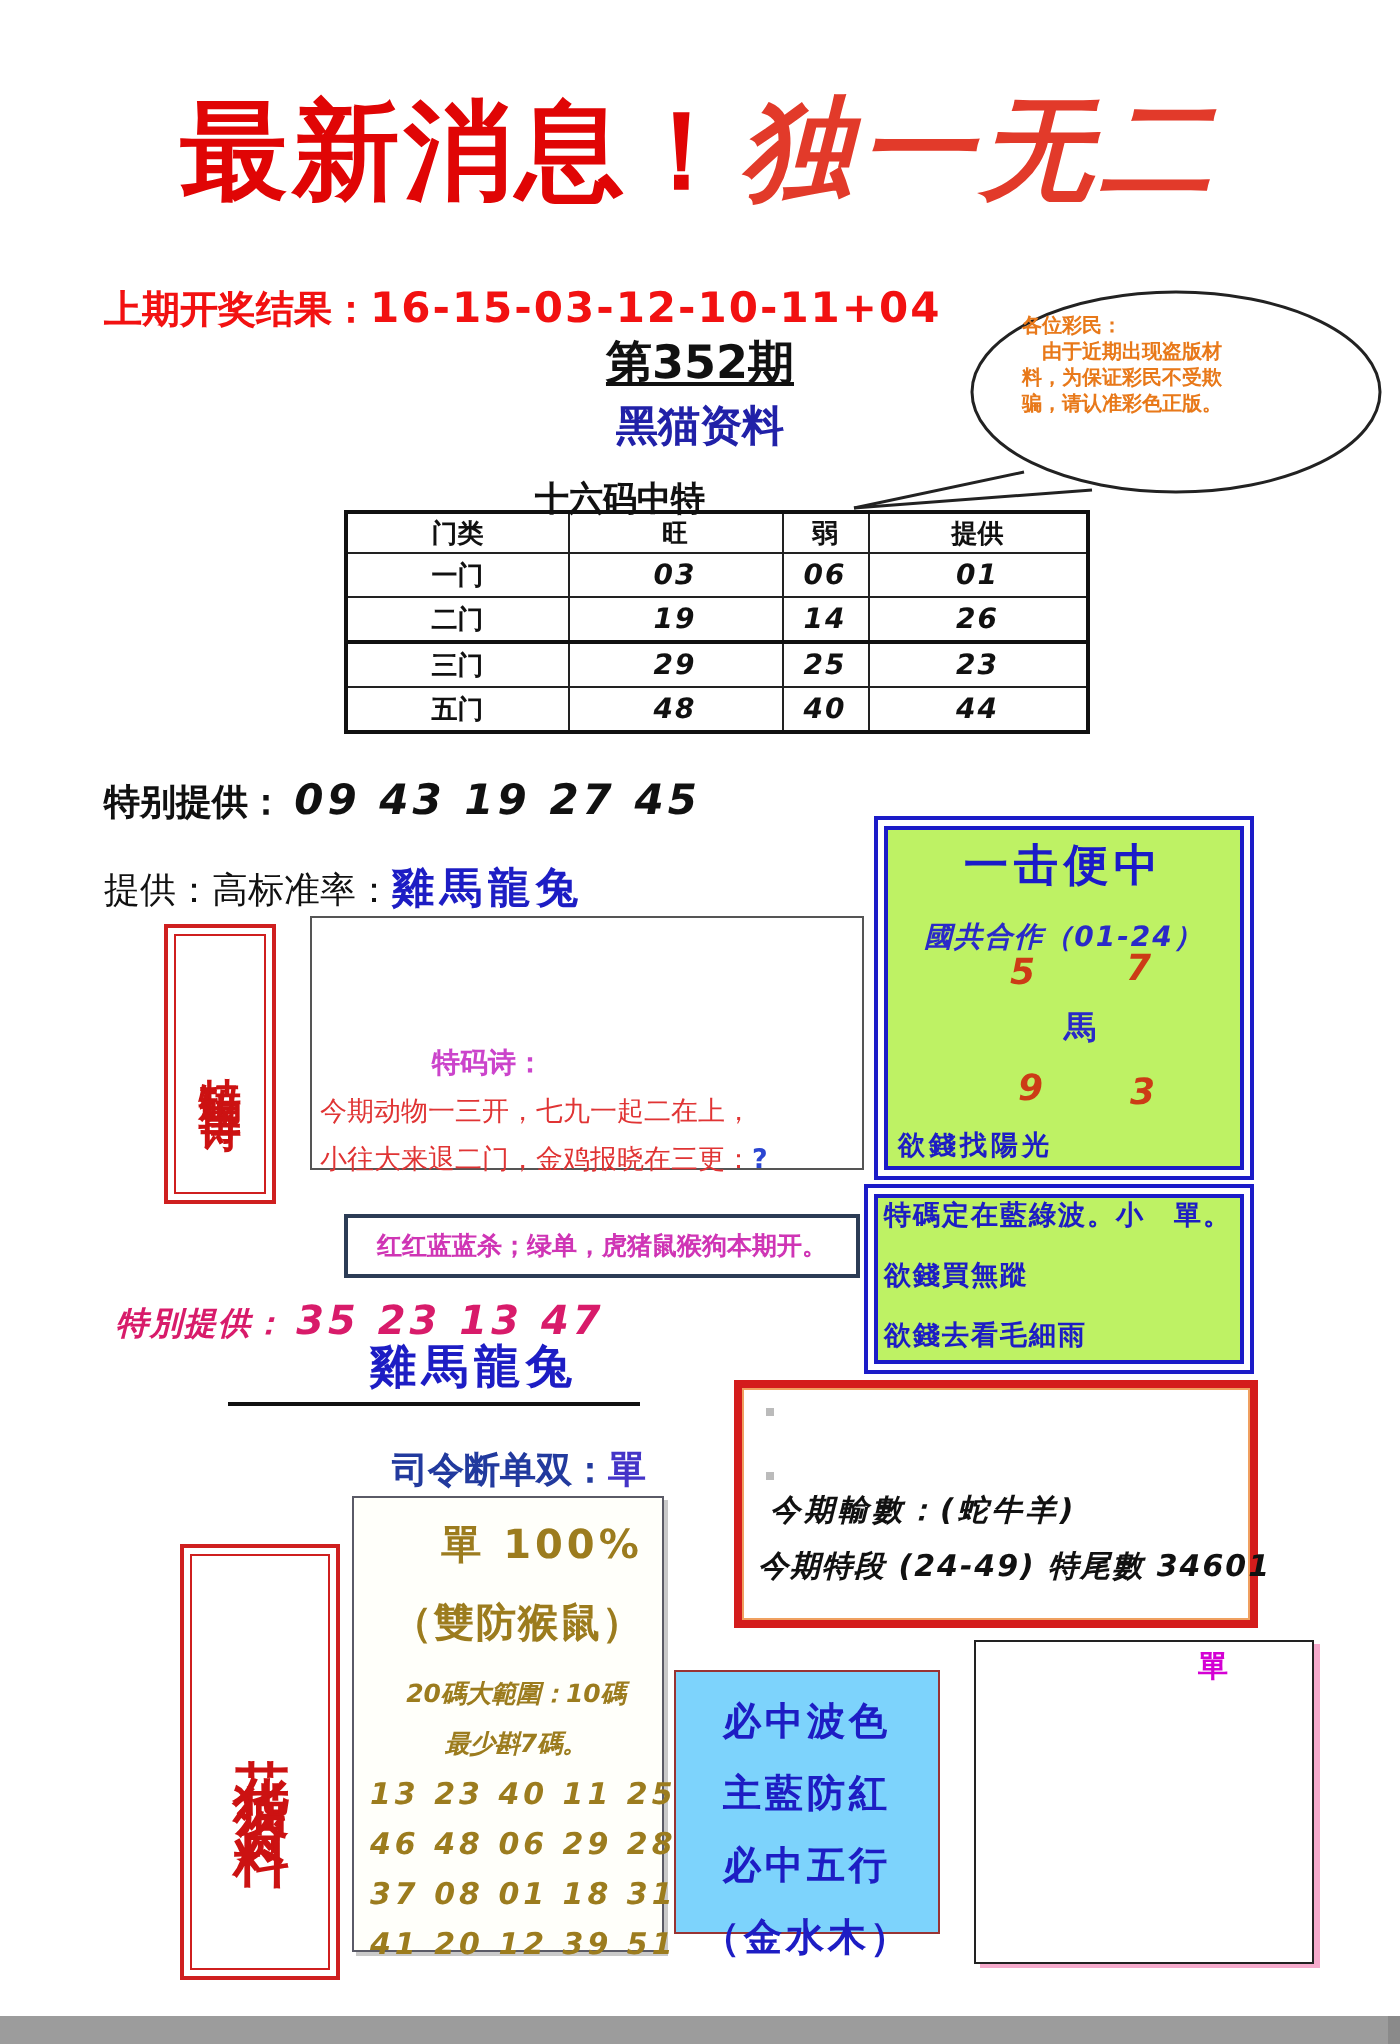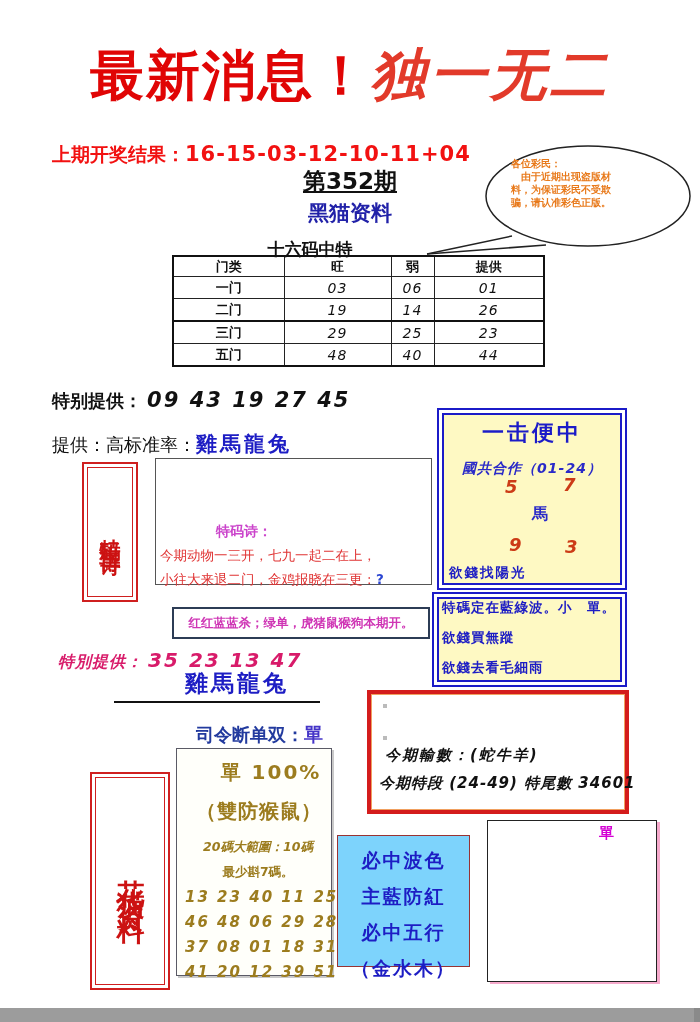--- a/index.html
+++ b/index.html
@@ -22,33 +22,33 @@
   
   .bubble-text{left:511px;top:157px;width:168px;font-size:10px;line-height:13px;
                font-weight:700;color:#e8791a;}
 
   
   .tbl-title{left:240px;top:238px;width:140px;text-align:center;font-size:17px;font-weight:700;color:#111;}
   table.codes{position:absolute;left:172px;top:255px;border-collapse:collapse;border:2px solid #111;}
   table.codes td{border:1px solid #222;text-align:center;height:21px;font-size:13px;color:#111;padding:0;}
   table.codes tr.hdr td{font-weight:700;height:19px;}
   table.codes td.lab{font-weight:700;}
-  table.codes td.val{font-style:italic;font-weight:400;font-size:14px;letter-spacing:1px;}
+  table.codes td.val{font-style:italic;font-weight:700;font-size:14px;letter-spacing:1px;}
   table.codes tr.heavy td{border-bottom:2px solid #111;}
 
   .special1{left:52px;top:388px;white-space:nowrap;}
   .special1 .lab{font-size:18px;font-weight:700;color:#111;}
   .special1 .nums{font-size:21px;color:#111;}
 
   .provide{left:52px;top:430px;white-space:nowrap;}
   .provide .lab{font-size:18px;color:#111;font-family:"DejaVu Serif",serif;}
   .zodiac{color:#1d1dc4;font-weight:900;font-size:21px;letter-spacing:3px;}
 
   .double-red{border:2px solid #cf1f1f;box-shadow:inset 0 0 0 3px #ffffff,inset 0 0 0 4px #cf1f1f;background:#fff;}
-  .double-blue{border:2px solid #1b1bc8;box-shadow:inset 0 0 0 3px #ffffff,inset 0 0 0 5px #1b1bc8;background:#fef9c3;}
+  .double-blue{border:2px solid #1b1bc8;box-shadow:inset 0 0 0 3px #ffffff,inset 0 0 0 5px #1b1bc8;background:#bef264;}
 
   .sx-box{left:82px;top:462px;width:52px;height:136px;display:flex;align-items:center;justify-content:center;}
   .v-text{writing-mode:vertical-rl;text-orientation:upright;color:#cc1212;font-weight:700;}
   .sx-box .v-text{font-size:21px;letter-spacing:4px;}
 
   .poem-box{left:155px;top:458px;width:275px;height:125px;border:1px solid #555;background:#fff;}
   .poem-label{position:absolute;left:60px;top:64px;font-size:14px;font-weight:700;color:#cb44cb;}
   .poem-l1{position:absolute;left:4px;top:88px;font-size:13.5px;color:#e03434;white-space:nowrap;}
   .poem-l2{position:absolute;left:4px;top:112px;font-size:13.5px;color:#e03434;white-space:nowrap;}
   .poem-q{color:#2b46d2;font-weight:700;}
@@ -65,21 +65,21 @@
 
   .command{left:196px;top:722px;white-space:nowrap;}
   .command .lab{font-size:18px;font-weight:700;color:#223a9e;}
   .command .val{font-size:19px;font-weight:900;color:#4434c8;}
 
   .dan-box{left:176px;top:748px;width:154px;height:226px;border:1.5px solid #5a5a66;background:#fffffa;
            box-shadow:2px 2px 0 #c9c9c9;color:#9c7c1e;text-align:center;}
   .dan-head{margin:10px 0 0 34px;font-size:20px;font-weight:700;letter-spacing:2px;}
   .dan-sub{margin:12px 0 0 10px;font-size:20px;font-weight:700;letter-spacing:1px;}
   .dan-range{margin:14px 0 0 8px;font-size:12.5px;font-weight:700;font-style:italic;}
-  .dan-min{margin:8px 0 0 8px;font-size:12.5px;font-weight:700;}
+  .dan-min{margin:8px 0 0 8px;font-size:12.5px;font-weight:700;font-style:italic;}
   .dan-row{margin:7px 0 0 8px;font-size:15px;font-weight:700;font-style:italic;letter-spacing:2px;white-space:nowrap;}
 
   .hit-box{left:437px;top:408px;width:186px;height:178px;}
   .hit-title{position:absolute;left:0;top:8px;width:100%;text-align:center;font-size:22px;font-weight:700;color:#1b1bc8;letter-spacing:3px;}
   .hit-coop{position:absolute;left:0;top:50px;width:100%;text-align:center;font-size:14px;font-weight:700;
             font-style:italic;color:#2a2ac8;letter-spacing:1px;}
   .hit-num{position:absolute;font-size:18px;font-weight:700;font-style:italic;color:#cc3b16;}
   .hit-mid{position:absolute;font-size:16px;font-weight:900;color:#2a2ac8;}
   .hit-footer{position:absolute;left:10px;top:154px;font-size:13.5px;font-weight:900;color:#1d1dc4;letter-spacing:2px;}
 

